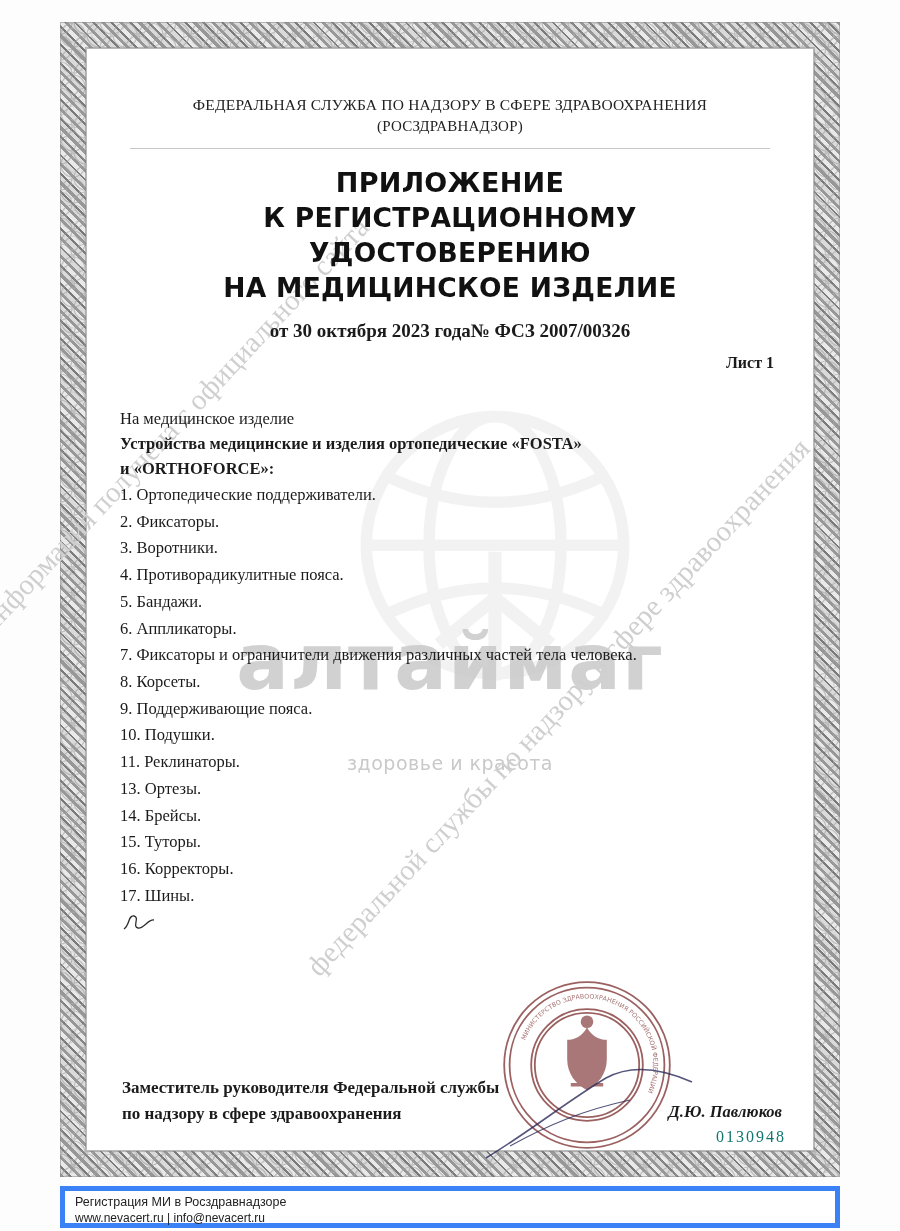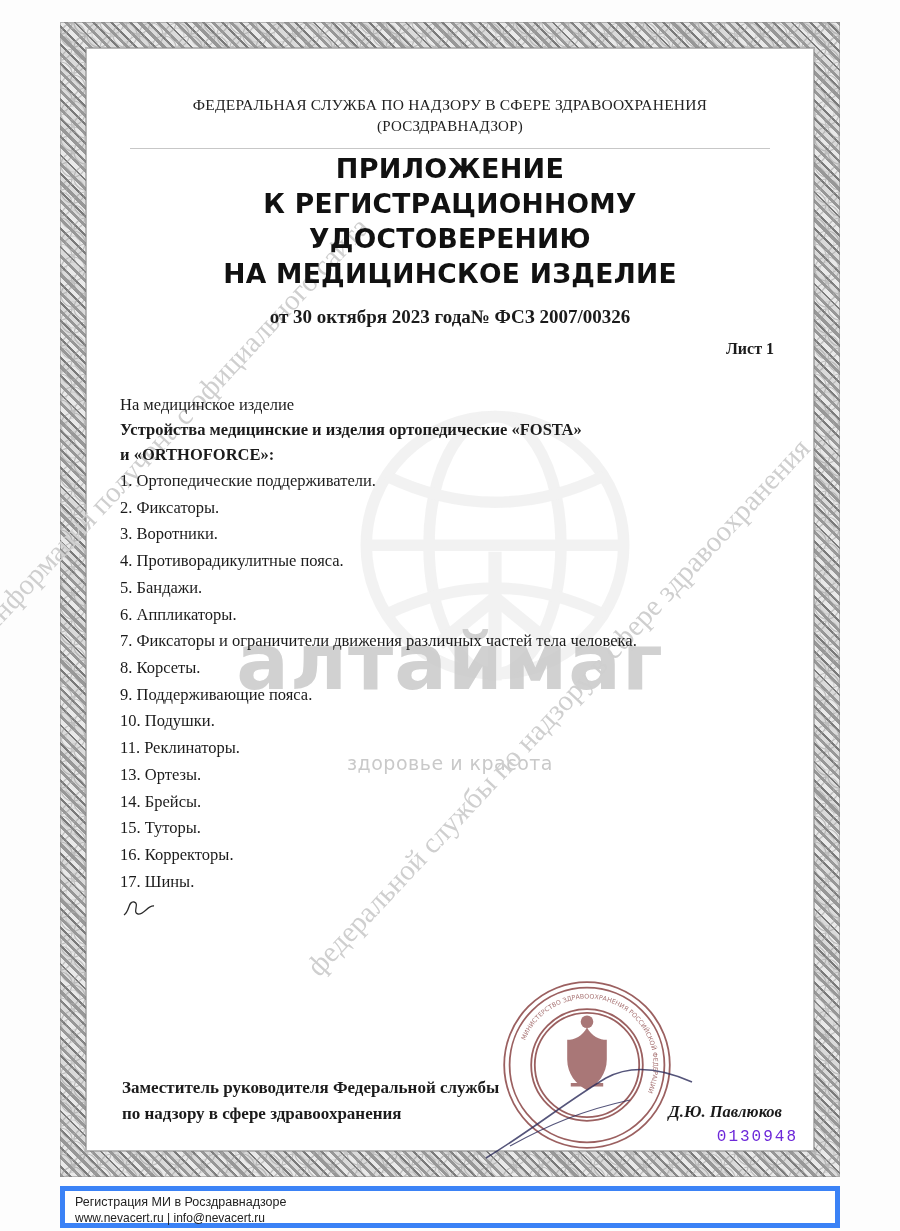--- a/index.html
+++ b/index.html
@@ -135,21 +135,21 @@
   .agency .line2 { font-size: 15px; }
 
   .rule {
     margin: 12px auto 0;
     width: 640px;
     height: 1px;
     background: #c7c7c7;
   }
 
   .title {
-    margin-top: 2px;
+    margin-top: 16px;
     text-align: center;
     font-family: "DejaVu Sans", sans-serif;
     font-weight: bold;
     font-size: 27px;
     line-height: 1.32;
     color: #111;
     letter-spacing: .3px;
   }
   .title .t2 { font-size: 26.5px; }
   .title .t3 { font-size: 26.5px; }
@@ -229,28 +229,28 @@
   .signblock .person {
     position: absolute;
     right: 0;
     top: 27px;
     font-weight: bold;
     font-size: 16.5px;
     font-style: italic;
   }
   .docnum {
     position: absolute;
-    left: 138px;
+    left: 126px;
     top: 1128px;
     width: 660px;
     text-align: right;
-    font-family: Liberation Mono, monospace;
+    font-family: Liberation Serif, serif;
     font-size: 16px;
     letter-spacing: 2px;
-    color: #6d28d9;
+    color: #0f766e;
   }
 
   
   .bottombar {
     position: absolute;
     left: 60px;
     top: 1186px;
     width: 780px;
     height: 42px;
     box-sizing: border-box;

